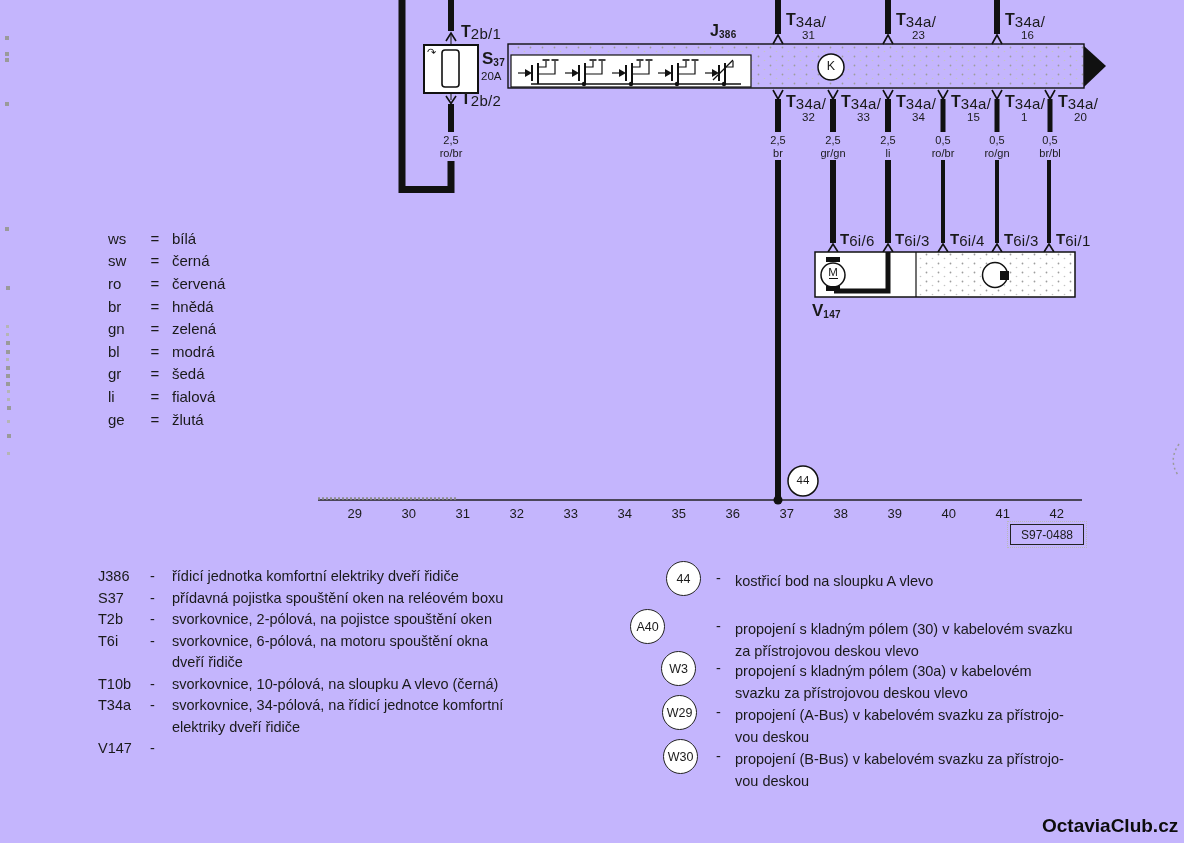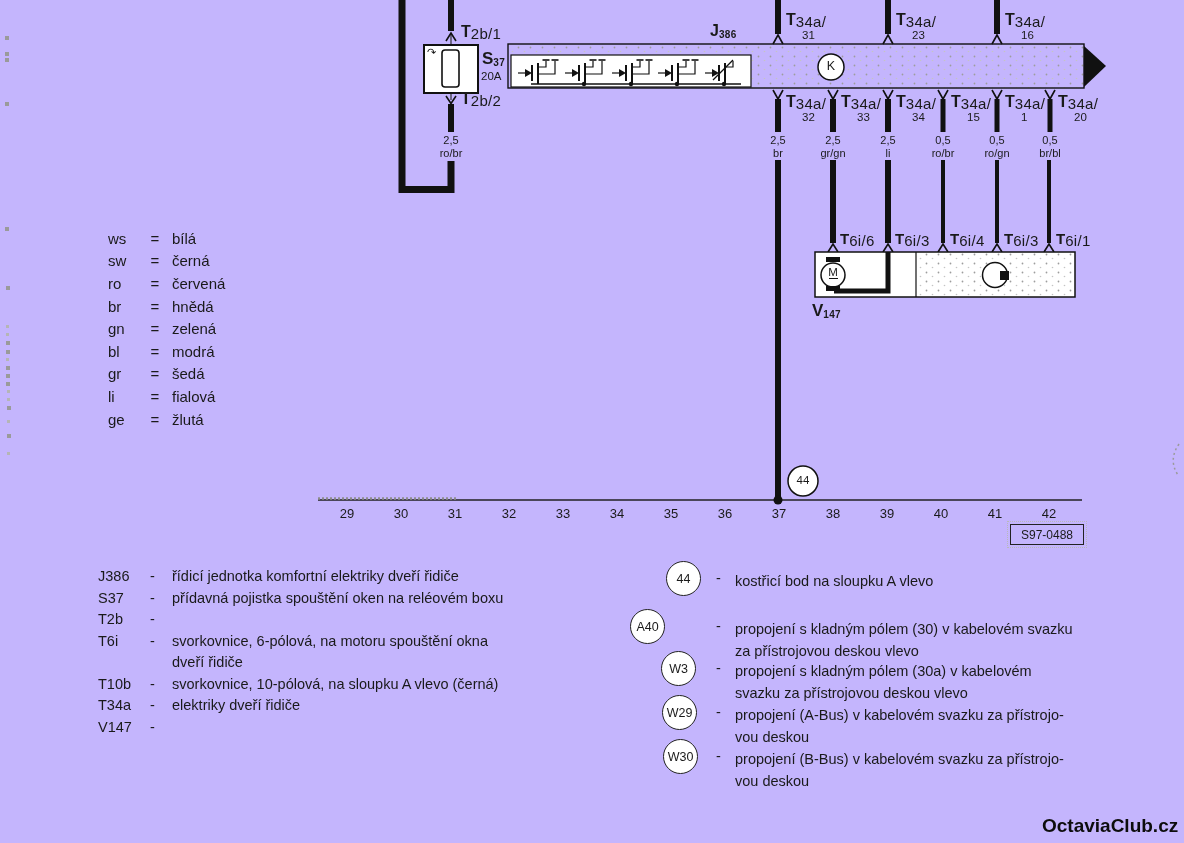--- a/index.html
+++ b/index.html
@@ -18,21 +18,21 @@
   .comp-name .sub{font-size:10px;}
   .rating{position:absolute;font-size:11.5px;}
   .circ-txt{position:absolute;text-align:center;font-size:12.5px;}
   .fuse-icon{position:absolute;font-size:11px;color:#111;}
   
   #wire-legend{position:absolute;left:108px;top:227px;font-size:15px;}
   #wire-legend .wrow{display:flex;height:22.6px;align-items:center;}
   #wire-legend .wcode{width:30px;}
   #wire-legend .weq{width:34px;text-align:center;}
   
-  .track-num{position:absolute;top:506px;width:30px;text-align:center;font-size:13px;}
+  .track-num{position:absolute;top:506px;width:30px;text-align:right;font-size:13px;}
   
   #diag-id{position:absolute;left:1010px;top:524px;width:72px;height:19px;
            border:1.5px solid #222;outline:1px dotted #b9b9b9;outline-offset:2px;
            display:flex;align-items:center;justify-content:center;font-size:12px;}
   
   #comp-legend{position:absolute;left:98px;top:566px;font-size:14.5px;line-height:21.5px;}
   #comp-legend .crow{display:flex;}
   #comp-legend .ccode{width:52px;}
   #comp-legend .cdash{width:22px;}
   
@@ -400,40 +400,44 @@
     <div class="crow">
         <span class="ccode">S37</span>
         <span class="cdash">-</span>
         <div>
           <div>přídavná pojistka spouštění oken na reléovém boxu</div>
         </div>
       </div>
     <div class="crow">
         <span class="ccode">T2b</span>
         <span class="cdash">-</span>
+        <div>
+          <div>svorkovnice, 2-pólová, na pojistce spouštění oken</div>
+        </div>
       </div>
     <div class="crow">
         <span class="ccode">T6i</span>
         <span class="cdash">-</span>
         <div>
           <div>svorkovnice, 6-pólová, na motoru spouštění okna</div>
           <div>dveří řidiče</div>
         </div>
       </div>
     <div class="crow">
         <span class="ccode">T10b</span>
         <span class="cdash">-</span>
         <div>
           <div>svorkovnice, 10-pólová, na sloupku A vlevo (černá)</div>
         </div>
       </div>
     <div class="crow">
         <span class="ccode">T34a</span>
         <span class="cdash">-</span>
         <div>
+          <div>svorkovnice, 34-pólová, na řídicí jednotce komfortní</div>
           <div>elektriky dveří řidiče</div>
         </div>
       </div>
     <div class="crow">
         <span class="ccode">V147</span>
         <span class="cdash">-</span>
       </div>
   </div>
 
   <div>

